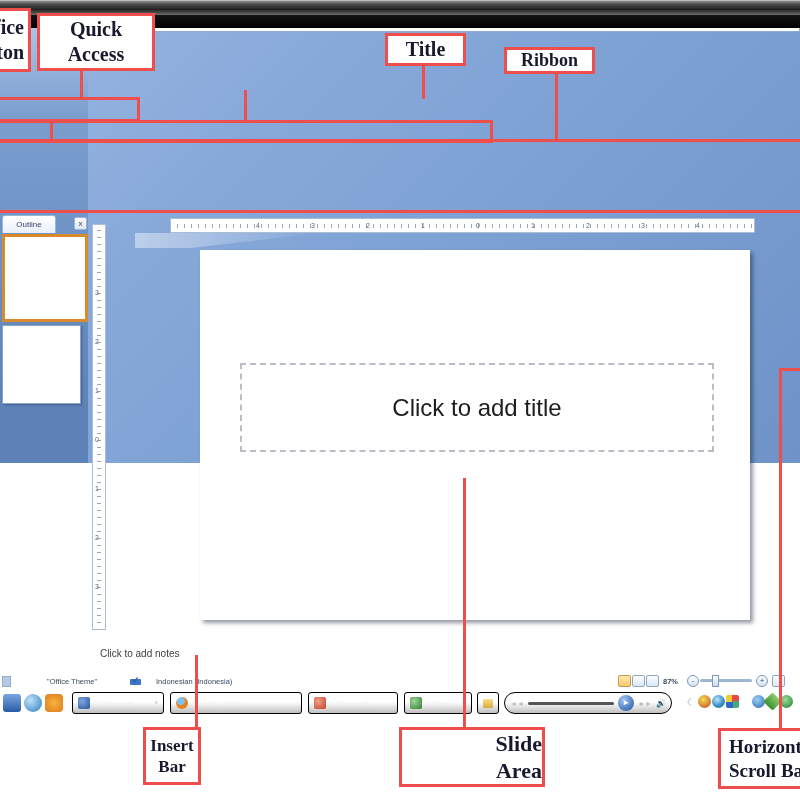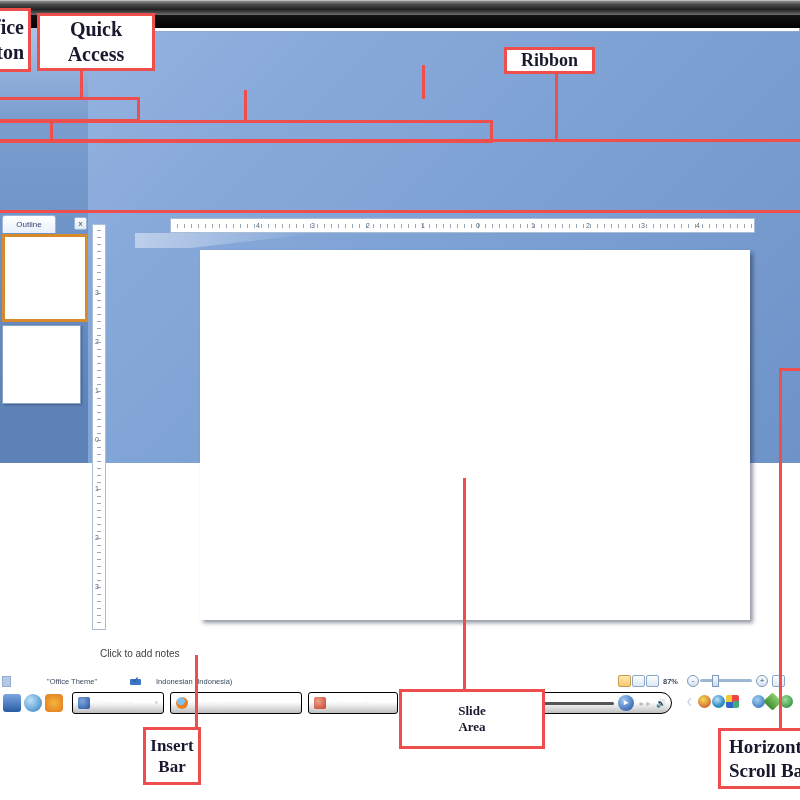--- a/index.html
+++ b/index.html
@@ -268,20 +268,21 @@
       <span class="rnum" style="left: 2px; top: 64px;">3</span>
       <span class="rnum" style="left: 2px; top: 113px;">2</span>
       <span class="rnum" style="left: 2px; top: 162px;">1</span>
       <span class="rnum" style="left: 2px; top: 211px;">0</span>
       <span class="rnum" style="left: 2px; top: 260px;">1</span>
       <span class="rnum" style="left: 2px; top: 309px;">2</span>
       <span class="rnum" style="left: 2px; top: 358px;">3</span>
     </div>
 
   <div class="abs slide">
+    <div class="ph ph-title">Click to add title</div>
   </div>
 
   <div class="abs notes"></div>
   <div class="abs notestext">Click to add notes</div>
 
   <div class="abs statusbar"></div>
   <div class="abs" style="left:2px;top:676px;width:7px;height:9px;background:#b5c9e2;border:1px solid #93add0;"></div>
   <div class="sb-item" style="left:47px;">"Office Theme"</div>
   <div class="spell">
       <b></b>
@@ -357,28 +358,31 @@
   <div class="lead" style="left:779px;top:368px;width:21px;height:3px;"></div>
 
   <div class="anno" style="left:-76px;top:8px;width:97px;height:58px;font-size:20px;text-align:right;padding-right:4px;">
     <span>Office</span>
       <span>Button</span>
   </div>
   <div class="anno" style="left:37px;top:13px;width:112px;height:52px;font-size:20px;">
     <span>Quick</span>
       <span>Access</span>
   </div>
+  <div class="anno" style="left:385px;top:33px;width:75px;height:27px;font-size:20px;">
+    <span>Title</span>
+  </div>
   <div class="anno" style="left:504px;top:47px;width:85px;height:21px;font-size:18px;">
     <span>Ribbon</span>
   </div>
   <div class="anno" style="left:143px;top:727px;width:52px;height:52px;font-size:17px;">
     <span>Insert</span>
       <span>Bar</span>
   </div>
-  <div class="anno" style="left:399px;top:689px;width:140px;height:54px;font-size:13px;">
+  <div class="anno" style="left:399px;top:727px;width:140px;height:54px;font-size:22px;text-align:right;">
     <span>Slide</span>
       <span>Area</span>
   </div>
   <div class="anno" style="left:718px;top:728px;width:160px;height:55px;font-size:19px;text-align:left;padding-left:8px;">
     <span>Horizontal</span>
       <span>Scroll Bar</span>
   </div>
 
 </div>
 

